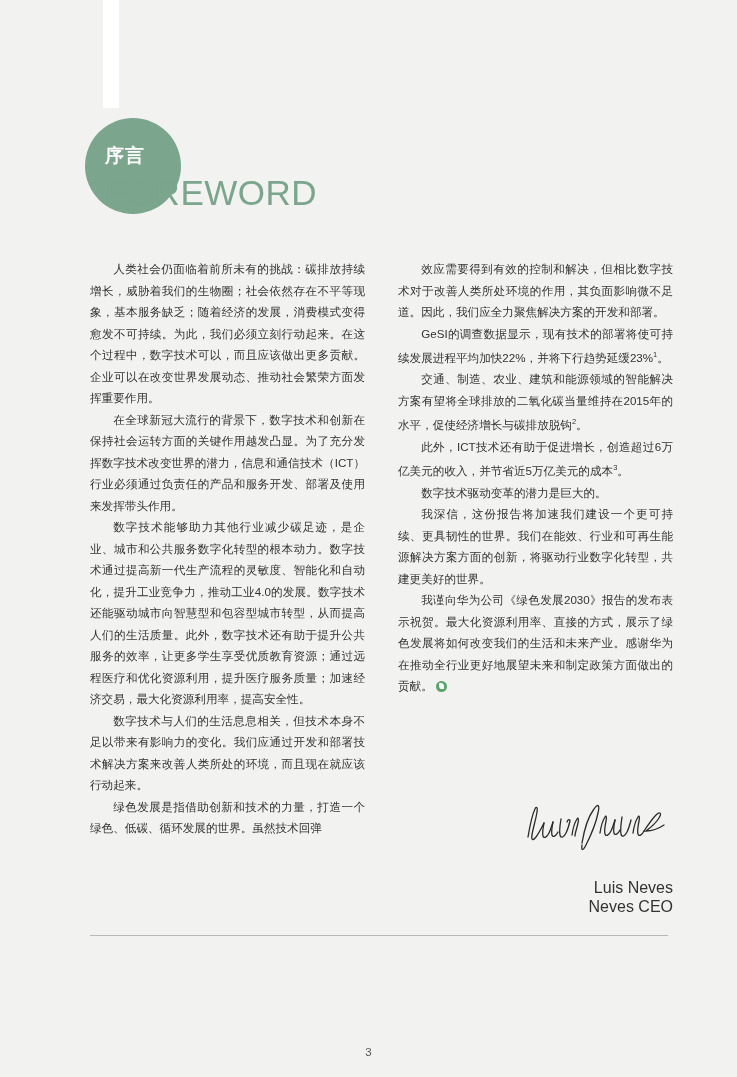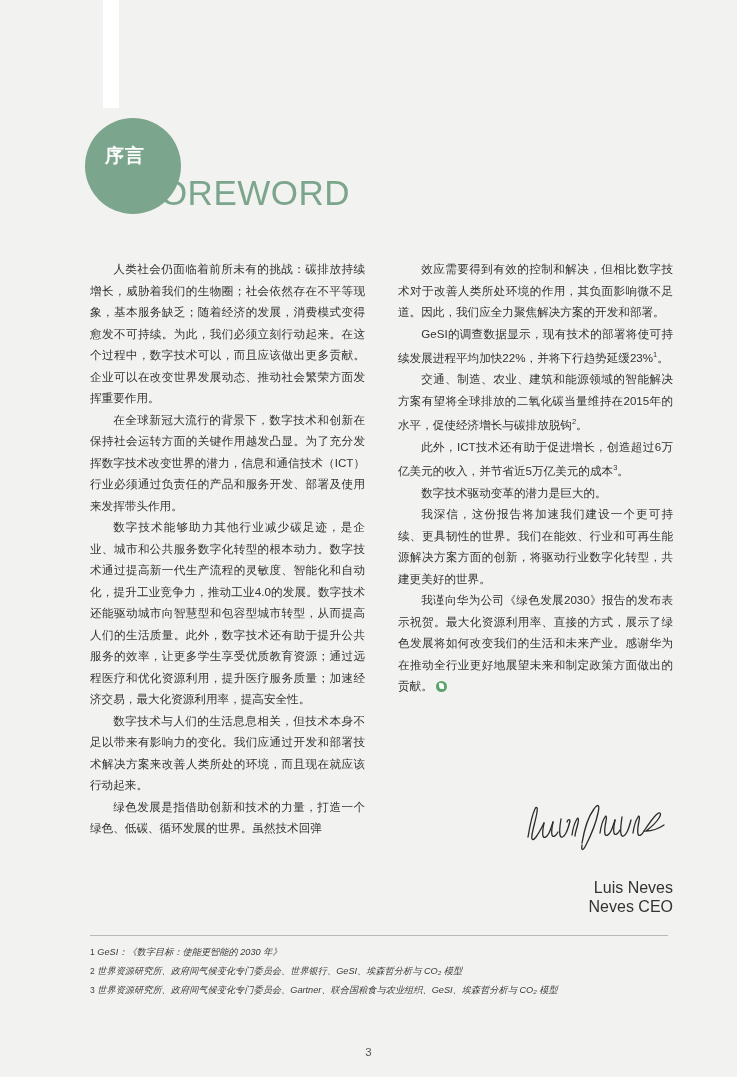--- a/index.html
+++ b/index.html
@@ -65,21 +65,20 @@
   }
   .title-en {
     position: absolute;
     left: 20px;
     top: 55px;
     font-size: 35px;
     color: #7ba58c;
     letter-spacing: 0.5px;
     font-family: "Liberation Sans", sans-serif;
     font-weight: 400;
-    margin-left: 33px;
   }
   
   .col {
     position: absolute;
     top: 258px;
     width: 275px;
     font-size: 11.6px;
     line-height: 21.5px;
     color: #333333;
     text-align: justify;
@@ -217,20 +216,15 @@
       <path d="M124 36 C128 30 132 24 136 20 C140 16 142 18 139 23 C136 28 130 33 126 36 C132 36 138 34 144 30"></path>
     </g>
   </svg>
 
   <div class="sig-name">
     <div>Luis Neves</div>
     <div>Neves CEO</div>
   </div>
 
   <div class="footnote-rule"></div>
-  <div class="footnotes">
-    <div><span class="fn-num">1</span> <span>GeSI：《数字目标：使能更智能的 2030 年》</span></div>
-    <div><span class="fn-num">2</span> <span>世界资源研究所、政府间气候变化专门委员会、世界银行、GeSI、埃森哲分析与 CO₂ 模型</span></div>
-    <div><span class="fn-num">3</span> <span>世界资源研究所、政府间气候变化专门委员会、Gartner、联合国粮食与农业组织、GeSI、埃森哲分析与 CO₂ 模型</span></div>
-  </div>
 
   <div class="page-num">3</div>
 </div>
 
 </body></html>

